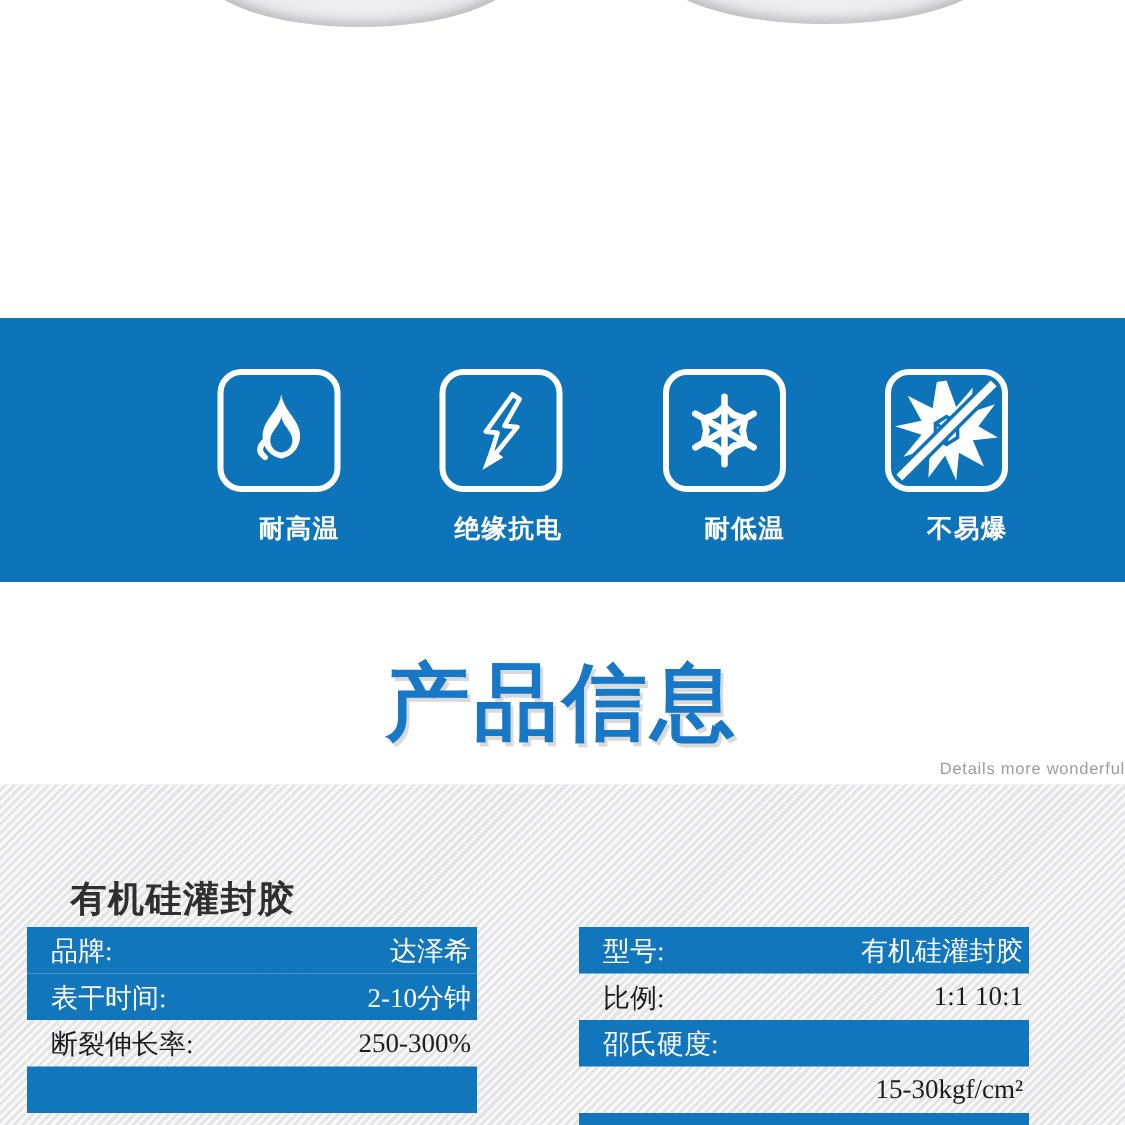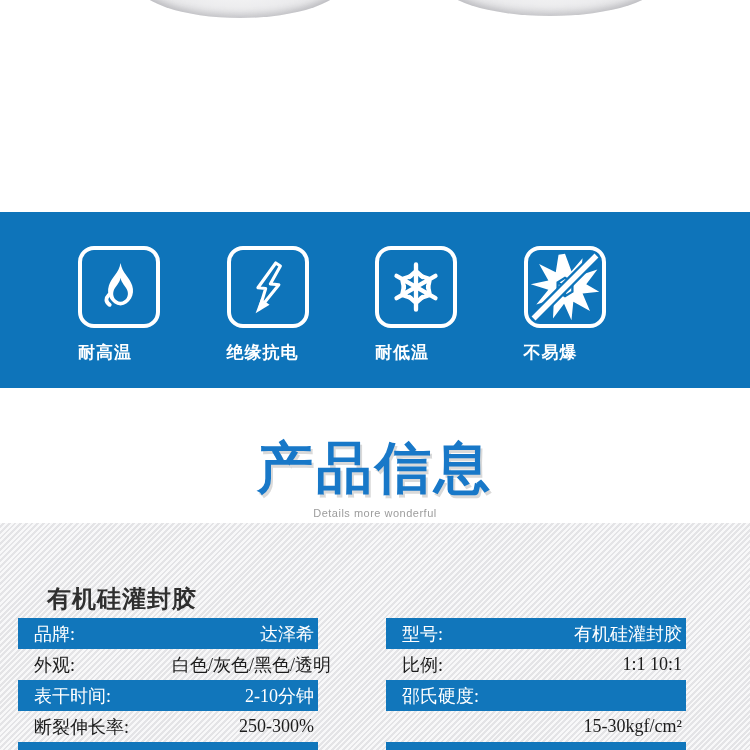--- a/index.html
+++ b/index.html
@@ -9,30 +9,30 @@
   
   .hero{position:relative;height:212px;background:#fff;overflow:hidden;}
   .bottle{position:absolute;border-radius:50%;
     background:radial-gradient(ellipse at 50% 10%, #f8f8f9 35%, #e8e8ea 70%, #cfcfd3 92%, #bfbfc4 100%);
     box-shadow:inset 0 -4px 6px rgba(90,90,100,.25);}
   .bottle.left{left:135px;top:-56px;width:210px;height:74px;}
   .bottle.right{left:438px;top:-58px;width:224px;height:74px;}
 
   
   .banner{height:176px;background:#0e74ba;display:flex;padding:34px 78px 0 78px;box-sizing:border-box;}
-  .feature{width:25%;display:flex;flex-direction:column;align-items:flex-start;}
+  .feature{width:25%;display:flex;flex-direction:column;align-items:flex-end;}
   .icon-box{width:82px;height:82px;box-sizing:border-box;border:4px solid #fff;border-radius:16px;
     display:flex;align-items:center;justify-content:center;position:relative;overflow:hidden;}
   .feature-label{margin-top:13px;color:#fff;font-size:17px;font-weight:bold;letter-spacing:1px;}
 
   
   .title-block{height:135px;background:#fff;text-align:center;box-sizing:border-box;padding-top:52px;}
   .big-title{font-size:56px;font-weight:bold;color:#1878c8;letter-spacing:3px;line-height:1;
     text-shadow:2px 3px 0 #d9d9d9;}
-  .subtitle{margin-top:11px;font-size:11px;color:#9c9c9c;letter-spacing:.5px;}
+  .subtitle{margin-top:11px;font-size:11px;color:#9c9c9c;letter-spacing:.5px;text-align:right;}
 
   
   .specs{position:relative;height:227px;background-color:#ececee;
     background-image:repeating-linear-gradient(135deg, rgba(255,255,255,.65) 0px, rgba(255,255,255,.65) 2px,
       rgba(120,120,130,.07) 2px, rgba(120,120,130,.07) 4px);}
   .product-name{position:absolute;left:47px;top:60px;font-size:24px;font-weight:bold;color:#2f2f2f;letter-spacing:1px;}
   .spec-table{position:absolute;top:95px;width:300px;}
   .spec-table.left-table{left:18px;}
   .spec-table.right-table{left:386px;}
   .spec-row{height:31px;display:flex;align-items:center;
@@ -113,24 +113,20 @@
     <div class="subtitle">Details more wonderful</div>
   </div>
 
   <div class="specs">
     <div class="product-name">有机硅灌封胶</div>
     <div class="spec-table left-table">
         <div class="spec-row blue">
           <span class="cell-label">品牌:</span>
           <span class="cell-value">达泽希</span>
         </div>
-        <div class="spec-row light">
-          <span class="cell-label">外观:</span>
-          <span class="cell-value">白色/灰色/黑色/透明</span>
-        </div>
         <div class="spec-row blue">
           <span class="cell-label">表干时间:</span>
           <span class="cell-value">2-10分钟</span>
         </div>
         <div class="spec-row light">
           <span class="cell-label">断裂伸长率:</span>
           <span class="cell-value">250-300%</span>
         </div>
         <div class="spec-row blue">
           <span class="cell-label"></span>

